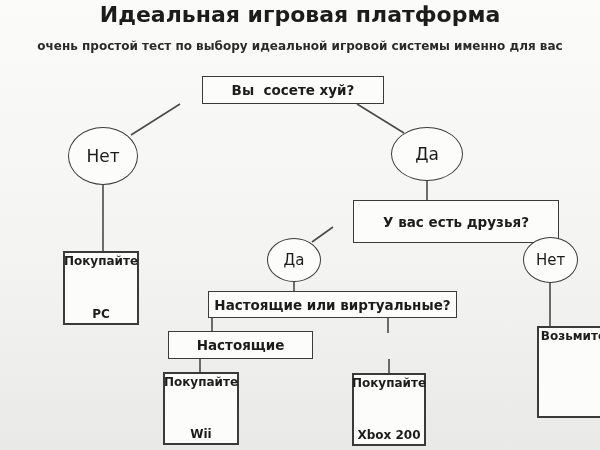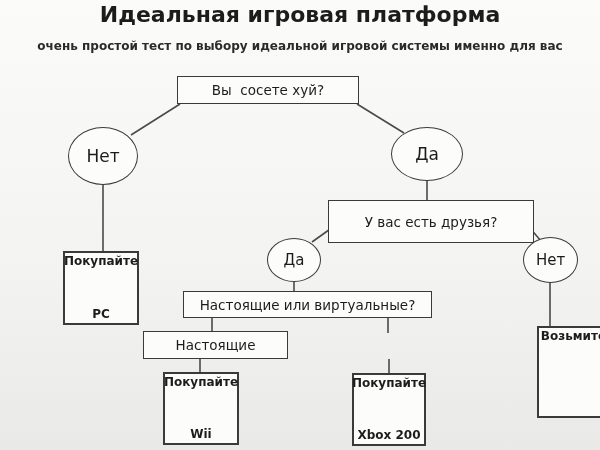--- a/index.html
+++ b/index.html
@@ -20,21 +20,21 @@
     position: absolute; top: 39px; left: 0; width: 100%;
     text-align: center; font-size: 12px; font-weight: bold; color: #2a2a2a;
   }
   svg.wires { position: absolute; left: 0; top: 0; }
   .node {
     position: absolute; box-sizing: border-box;
     display: flex; align-items: center; justify-content: center;
     text-align: center; background: #fcfcfb;
     border: 1.5px solid #3a3a3a;
   }
-  .q { font-size: 13.5px; font-weight: normal; white-space: pre; }
+  .q { font-size: 13.5px; font-weight: bold; white-space: pre; margin-left: 25px; }
   .circle { border-radius: 50%; font-weight: normal; }
   .big-circle { font-size: 17px; }
   .small-circle { font-size: 15px; }
   .result { flex-direction: column; font-size: 12px; font-weight: bold;
             line-height: 1.4; border-width: 2px; justify-content: space-between; }
   
   .n-q1      { left: 177px; top:  76px; width: 182px; height: 28px; }
   .n-no1     { left:  68px; top: 127px; width:  70px; height: 58px; }
   .n-yes1    { left: 391px; top: 127px; width:  72px; height: 54px; }
   .n-pc      { left:  63px; top: 251px; width:  76px; height: 74px; }

